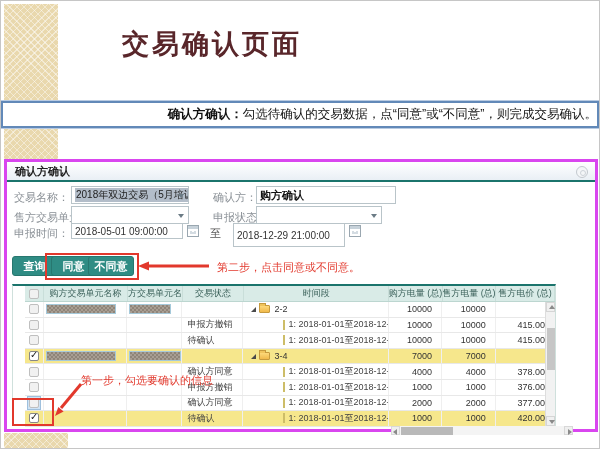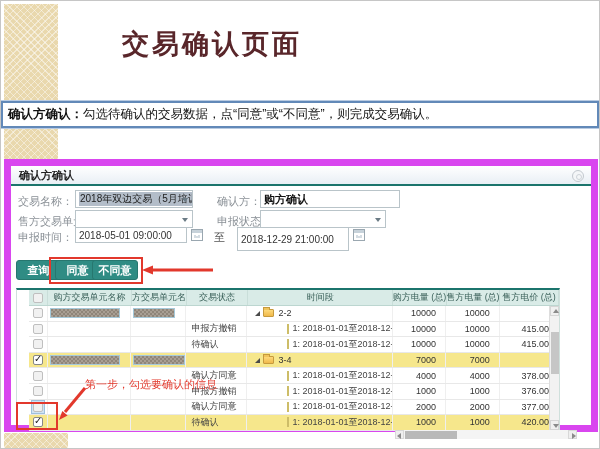--- a/index.html
+++ b/index.html
@@ -12,26 +12,26 @@
   .beige { position:absolute; background-color:#e9d8ad;
     background-image:
       repeating-linear-gradient(45deg, rgba(255,255,255,.45) 0 1px, transparent 1px 5px),
       repeating-linear-gradient(-45deg, rgba(255,255,255,.45) 0 1px, transparent 1px 5px); }
 
   .title { position:absolute; left:121px; top:25px; font-family:"DejaVu Serif","Liberation Serif",serif;
            font-weight:bold; font-size:27px; letter-spacing:3px; color:#59262a; }
 
   .instruction { position:absolute; left:0; top:100px; width:598px; height:27px;
                  background:#fff; border:2px solid #6289b8; box-shadow:0 0 0 1px #b9cbe2;
-                 display:flex; align-items:center; padding-left:5px; font-size:12.5px; color:#111; }
+                 display:flex; align-items:center; padding-left:5px; font-size:12.5px; color:#111;justify-content:flex-end; }
   .instruction b { font-weight:bold; }
 
   
   .panel { position:absolute; left:3px; top:158px; width:594px; height:273px;
-           background:#fff; border:7px solid #d946ef; }
+           background:#fff; border:3px solid #d946ef; }
   .panel-hd { position:absolute; left:0; top:0; width:100%; height:20px;
               background:linear-gradient(#ffffff,#e9eff5);
               border-bottom:2px solid #1b746c; display:flex; align-items:center; }
   .panel-hd .t { font-size:11px; font-weight:bold; color:#222; padding-left:8px; }
   .collapse { position:absolute; right:7px; top:4px; width:12px; height:12px; border-radius:50%;
               border:1px solid #c3c9cf; background:#f4f6f8; }
   .collapse:after { content:""; position:absolute; left:3px; top:3px; width:4px; height:4px;
               border-radius:50%; border:1px solid #cdd3d8; }
 
   .lbl { position:absolute; font-size:11px; color:#8a9096; white-space:nowrap; }
@@ -170,20 +170,21 @@
 
     <div class="btn" style="left:5px; width:45px;">查询</div>
     <div class="btn" style="left:44px; width:45px;">同意</div>
     <div class="btn" style="left:81px; width:46px;">不同意</div>
 
     <div class="ann-rect" style="left:38px; top:91px; width:94px; height:27px;"></div>
     <svg class="arrow-svg" style="left:128px; top:96px;" width="78" height="16">
       <line x1="74" y1="8" x2="14" y2="8" stroke="#e2382c" stroke-width="3"></line>
       <polygon points="3,8 14,3.5 14,12.5" fill="#e2382c"></polygon>
     </svg>
+    <span class="ann-txt" style="left:210px; top:98px;">第二步，点击同意或不同意。</span>
 
     <div class="tbl">
       <div class="thead">
         <div class="cell c0">
             <span class="cb"></span>
           </div>
         <div class="cell c1">购方交易单元名称</div>
         <div class="cell c2">售方交易单元名称</div>
         <div class="cell c3" style="padding-left:0;">交易状态</div>
         <div class="cell c4">时间段</div>

